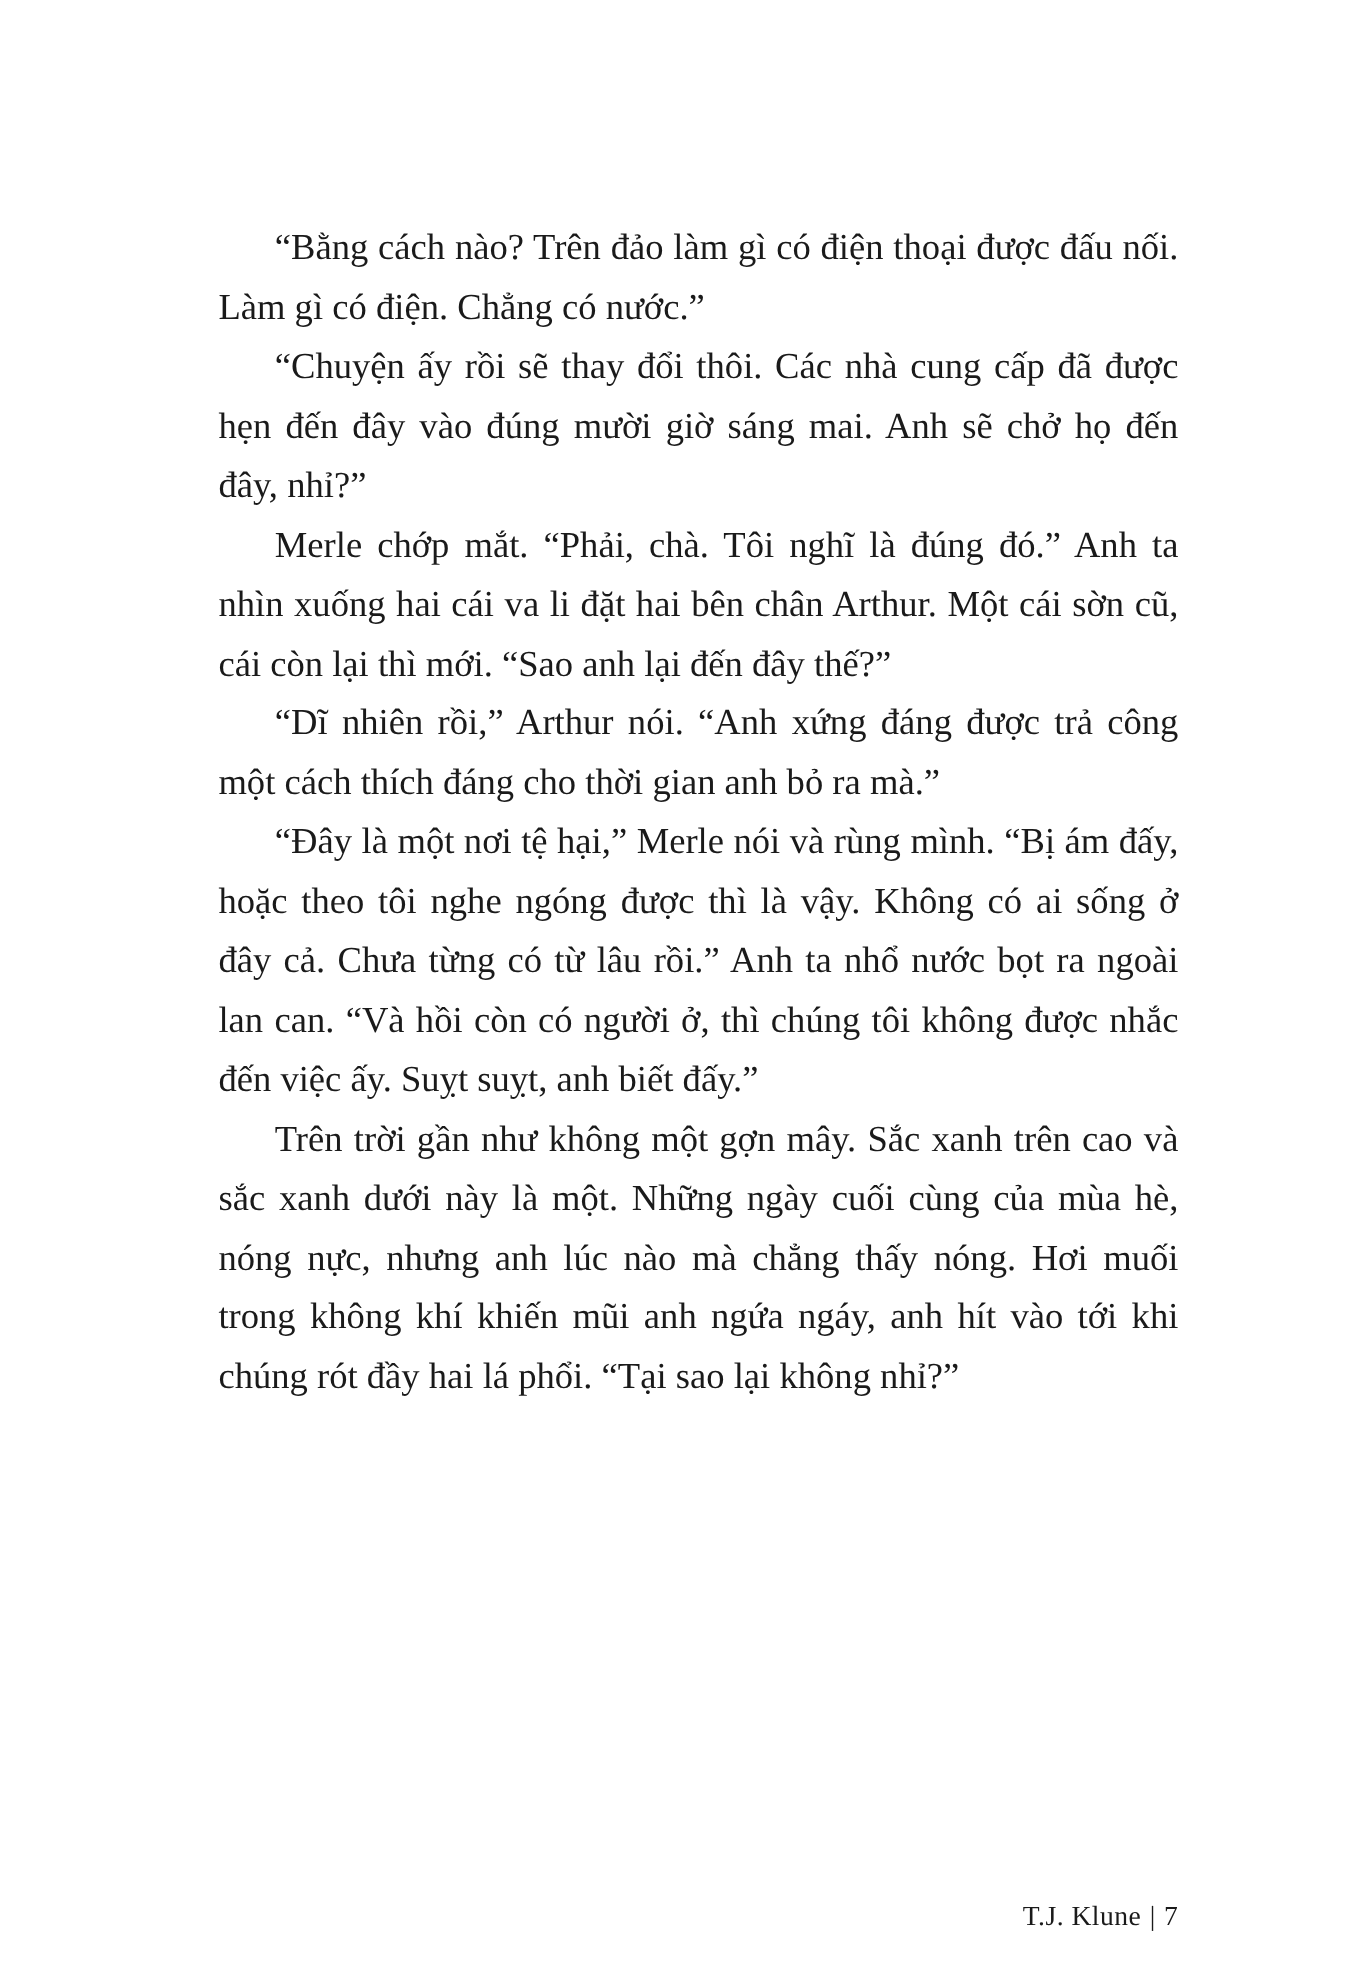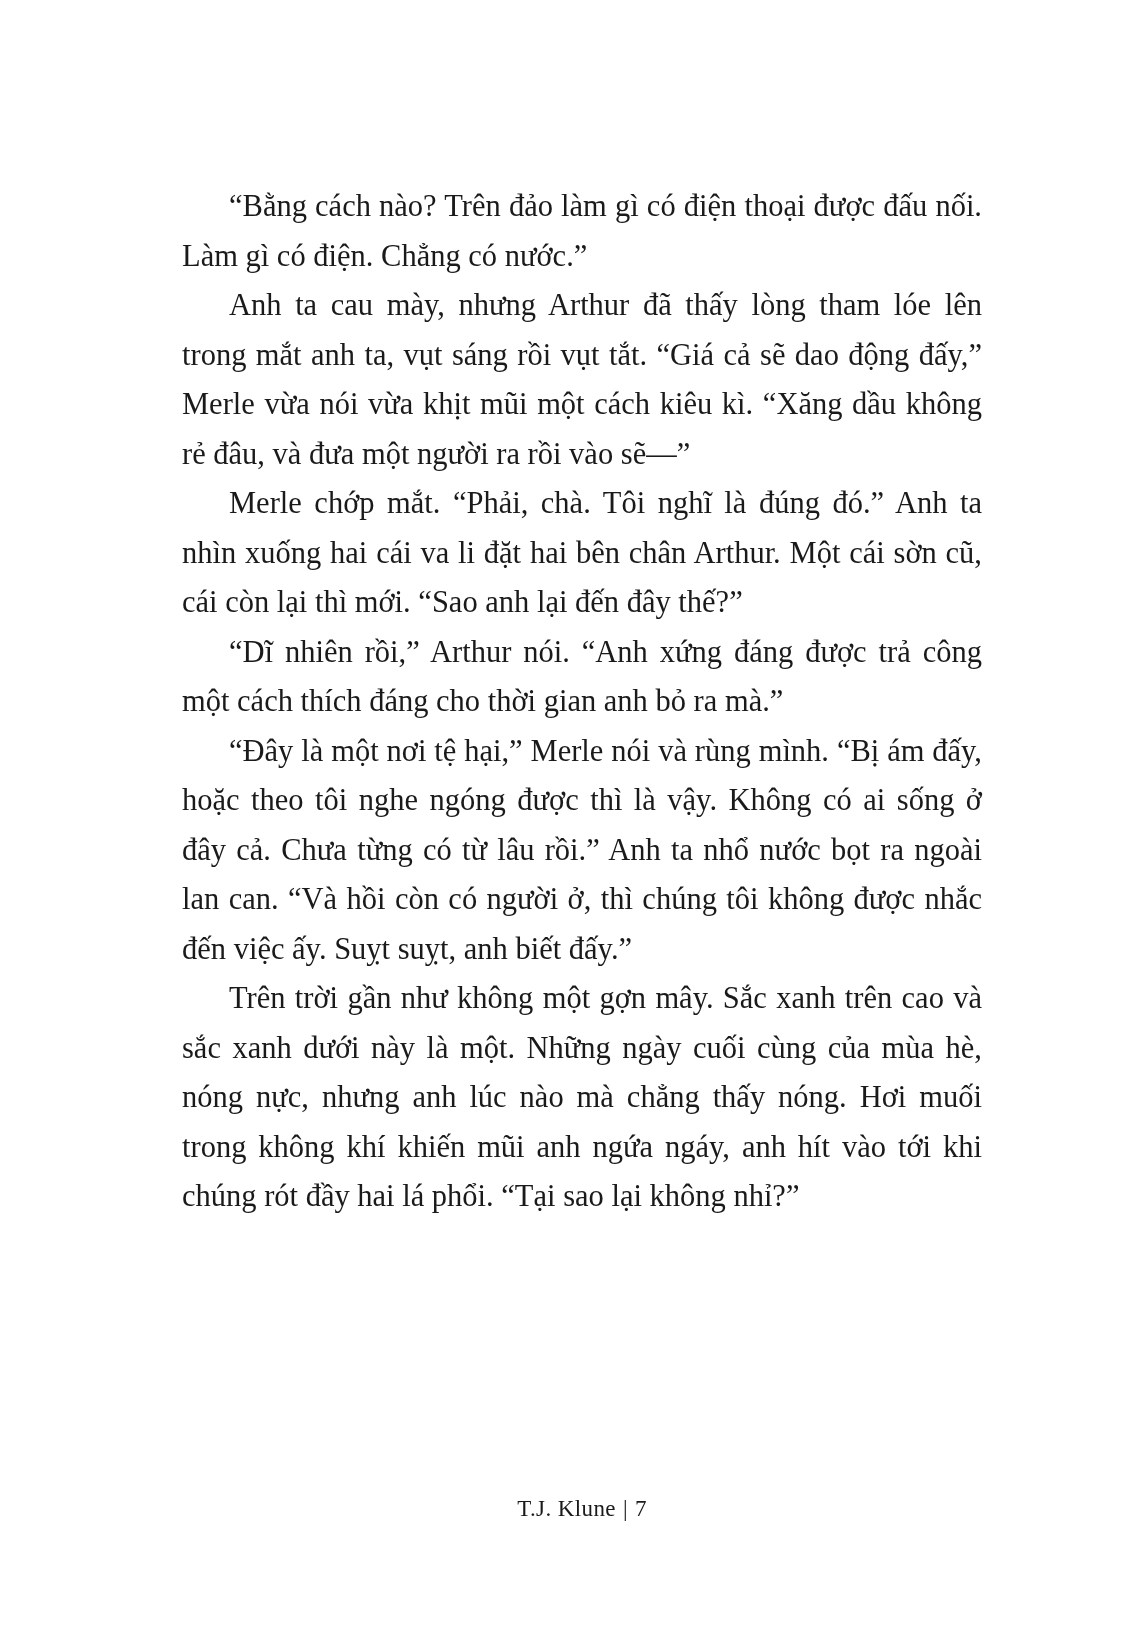--- a/index.html
+++ b/index.html
@@ -41,43 +41,43 @@
 
   p.body-paragraph + p.body-paragraph {
     margin-top: 0;
   }
 
   
 
   .footer {
     position: absolute;
     left: 138px;
-    top: 1494px;
+    top: 1582px;
     width: 800px;
-    text-align: center;
+    text-align: right;
     font-family: "Liberation Serif", "DejaVu Serif", serif;
     font-size: 23px;
     line-height: 30px;
     color: #1a1a1a;
     letter-spacing: 0.4px;
   }
 
   .footer .sep {
     padding: 0 7px;
     color: #1a1a1a;
   }
 </style>
 </head>
 <body>
 
 <div class="page">
 
   <div class="text-column">
     <p class="body-paragraph">“Bằng cách nào? Trên đảo làm gì có điện thoại được đấu nối. Làm gì có điện. Chẳng có nước.”</p>
-    <p class="body-paragraph">Anh ta cau mày, nhưng Arthur đã thấy lòng tham lóe lên trong mắt anh ta, vụt sáng rồi vụt tắt. “Giá cả sẽ dao động đấy,” Merle vừa nói vừa khịt mũi một cách kiêu kì. “Xăng dầu không rẻ đâu, và đưa một người ra rồi vào sẽ—”</p>
+    <p class="body-paragraph">“Chuyện ấy rồi sẽ thay đổi thôi. Các nhà cung cấp đã được hẹn đến đây vào đúng mười giờ sáng mai. Anh sẽ chở họ đến đây, nhỉ?”</p>
     <p class="body-paragraph">Merle chớp mắt. “Phải, chà. Tôi nghĩ là đúng đó.” Anh ta nhìn xuống hai cái va li đặt hai bên chân Arthur. Một cái sờn cũ, cái còn lại thì mới. “Sao anh lại đến đây thế?”</p>
     <p class="body-paragraph">“Dĩ nhiên rồi,” Arthur nói. “Anh xứng đáng được trả công một cách thích đáng cho thời gian anh bỏ ra mà.”</p>
     <p class="body-paragraph">“Đây là một nơi tệ hại,” Merle nói và rùng mình. “Bị ám đấy, hoặc theo tôi nghe ngóng được thì là vậy. Không có ai sống ở đây cả. Chưa từng có từ lâu rồi.” Anh ta nhổ nước bọt ra ngoài lan can. “Và hồi còn có người ở, thì chúng tôi không được nhắc đến việc ấy. Suỵt suỵt, anh biết đấy.”</p>
     <p class="body-paragraph">Trên trời gần như không một gợn mây. Sắc xanh trên cao và sắc xanh dưới này là một. Những ngày cuối cùng của mùa hè, nóng nực, nhưng anh lúc nào mà chẳng thấy nóng. Hơi muối trong không khí khiến mũi anh ngứa ngáy, anh hít vào tới khi chúng rót đầy hai lá phổi. “Tại sao lại không nhỉ?”</p>
   </div>
 
   <div class="footer">
     <span>T.J. Klune</span><span class="sep">|</span><span>7</span>
   </div>
 

